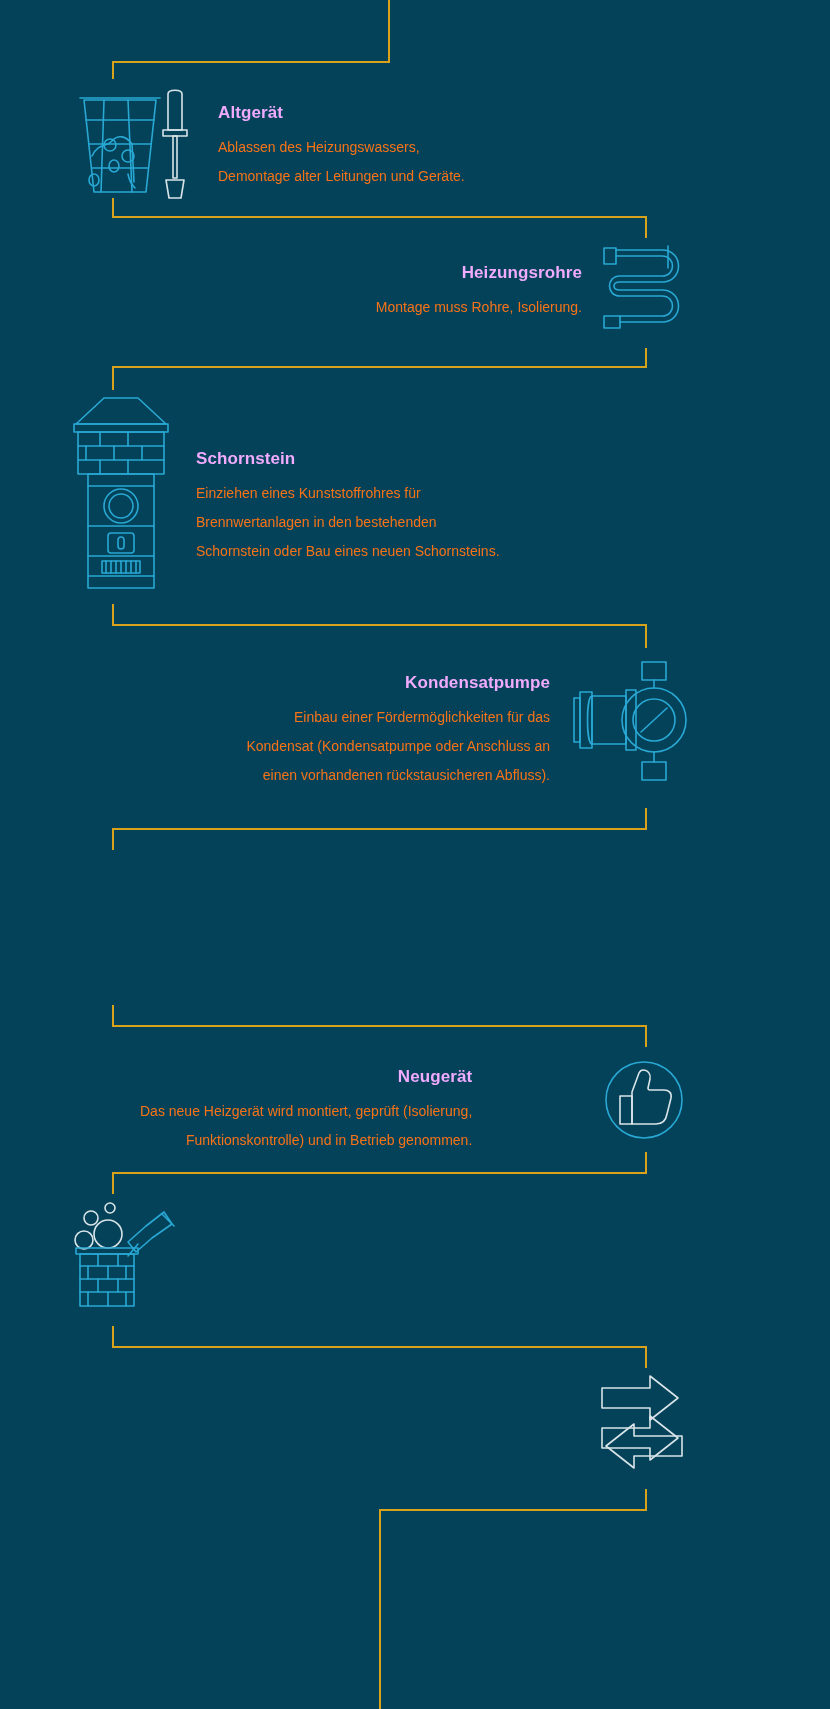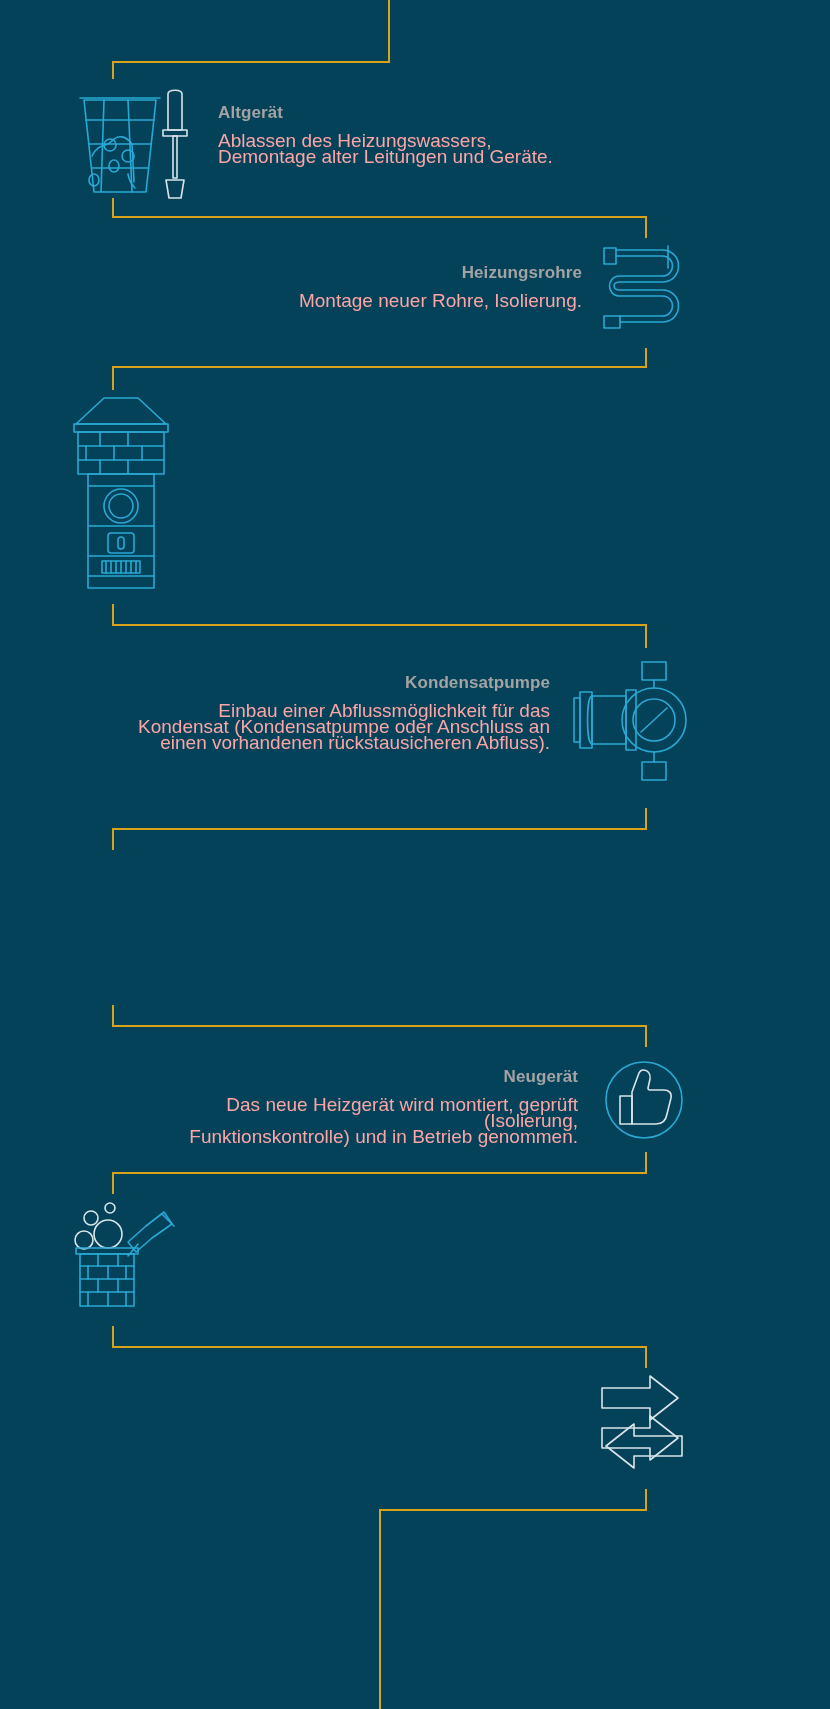--- a/index.html
+++ b/index.html
@@ -20,25 +20,25 @@
   .step { position:absolute; display:flex; align-items:flex-start; }
   .step.right-text { flex-direction:row; }
   .step.left-text  { flex-direction:row-reverse; }
 
   .icon-wrap { flex:0 0 auto; display:flex; align-items:center; justify-content:center; }
   .txt { display:flex; flex-direction:column; }
   .txt.al { text-align:left; align-items:flex-start; }
   .txt.ar { text-align:right; align-items:flex-end; }
 
   .title {
-    color:#a3a3a3; font-weight:bold; font-size:17px; line-height:22px;
+    color:#f0abfc; font-weight:bold; font-size:17px; line-height:22px;
     letter-spacing:.1px; margin-bottom:9px;
   }
   .body {
-    color:#fca5a5; font-size:19px; line-height:16px; white-space:pre-line;
+    color:#f97316; font-size:14px; line-height:29px; white-space:pre-line;
   }
 
   svg { display:block; }
   .ln  { fill:none; stroke:#29a8d4; stroke-width:1.6; stroke-linejoin:round; stroke-linecap:round; }
   .lnw { fill:none; stroke:#d8e4e8; stroke-width:1.6; stroke-linejoin:round; stroke-linecap:round; }
 </style>
 </head>
 <body>
 
 <div id="stage">
@@ -113,21 +113,21 @@
       <svg width="92" height="106" viewBox="0 0 92 106">
         <path class="ln" d="M6 10 L18 10 L18 26 L6 26 Z"></path>
         <path class="ln" d="M18 18 L64 18 C78 18 78 38 64 38 L22 38 C8 38 8 58 22 58 L64 58 C78 58 78 78 64 78 L22 78"></path>
         <path class="ln" d="M18 12 L64 12 C86 12 86 44 64 44 L22 44 C14 44 14 52 22 52 L64 52 C86 52 86 84 64 84 L22 84"></path>
         <path class="ln" d="M6 78 L22 78 L22 90 L6 90 Z"></path>
         <path class="ln" d="M70 8 L70 30"></path>
       </svg>
     </div>
     <div class="txt ar" style="margin-right:16px; padding-top:24px;text-align:right;">
       <div class="title">Heizungsrohre</div>
-      <div class="body">Montage neuer Rohre, Isolierung.</div>
+      <div class="body">Montage muss Rohre, Isolierung.</div>
     </div>
   </div>
 
   <div class="step right-text" style="left:66px; top:390px; width:620px;">
     <div class="icon-wrap" style="width:110px;height:208px;">
       <svg width="110" height="208" viewBox="0 0 110 208">
 
         <path class="ln" d="M10 34 L38 8 L72 8 L100 34 Z"></path>
         <path class="ln" d="M8 34 L102 34 L102 42 L8 42 Z"></path>
 
@@ -140,20 +140,26 @@
 
         <circle class="ln" cx="55" cy="116" r="17"></circle>
         <circle class="ln" cx="55" cy="116" r="12"></circle>
 
         <rect class="ln" x="42" y="143" width="26" height="20" rx="3"></rect>
         <path class="ln" d="M52 150 C52 146 58 146 58 150 L58 156 C58 160 52 160 52 156 Z"></path>
 
         <rect class="ln" x="36" y="171" width="38" height="12"></rect>
         <path class="ln" d="M40 171 L40 183 M45 171 L45 183 M50 171 L50 183 M55 171 L55 183 M60 171 L60 183 M65 171 L65 183 M70 171 L70 183"></path>
       </svg>
+    </div>
+    <div class="txt al" style="margin-left:20px; padding-top:58px;">
+      <div class="title">Schornstein</div>
+      <div class="body">Einziehen eines Kunststoffrohres für
+Brennwertanlagen in den bestehenden
+Schornstein oder Bau eines neuen Schornsteins.</div>
     </div>
   </div>
 
   <div class="step left-text" style="left:120px; top:650px; width:570px; justify-content:flex-start;">
     <div class="icon-wrap" style="width:128px;height:140px;">
       <svg width="128" height="140" viewBox="0 0 128 140">
 
         <path class="ln" d="M12 48 L18 48 L18 92 L12 92 Z"></path>
         <path class="ln" d="M18 42 L30 42 L30 98 L18 98 Z"></path>
         <path class="ln" d="M30 46 L64 46 L64 94 L30 94 Z"></path>
@@ -166,28 +172,28 @@
 
         <path class="ln" d="M80 12 L104 12 L104 30 L80 30 Z"></path>
         <path class="ln" d="M92 30 L92 38"></path>
 
         <path class="ln" d="M80 112 L104 112 L104 130 L80 130 Z"></path>
         <path class="ln" d="M92 102 L92 112"></path>
       </svg>
     </div>
     <div class="txt ar" style="margin-right:12px; padding-top:22px;">
       <div class="title">Kondensatpumpe</div>
-      <div class="body">Einbau einer Abflussmöglichkeit für das
+      <div class="body">Einbau einer Fördermöglichkeiten für das
 Kondensat (Kondensatpumpe oder Anschluss an
 einen vorhandenen rückstausicheren Abfluss).</div>
     </div>
   </div>
 
 
-  <div class="step left-text" style="left:140px; top:1052px; width:550px; justify-content:flex-end;">
+  <div class="step left-text" style="left:140px; top:1052px; width:550px; justify-content:space-between;">
     <div class="icon-wrap" style="width:92px;height:96px;">
       <svg width="92" height="96" viewBox="0 0 92 96">
         <circle class="ln" cx="46" cy="48" r="38"></circle>
         <path class="lnw" d="M34 44 L34 72 L58 72 C64 72 68 68 69 62 L73 46 C74 41 71 38 66 38 L52 38 C51 38 50 37 50 36 L52 27 C53 22 50 18 45 18 C43 18 42 19 41 21 L34 40 Z"></path>
         <path class="lnw" d="M22 44 L34 44 L34 72 L22 72 Z"></path>
       </svg>
     </div>
     <div class="txt ar" style="margin-right:20px; padding-top:14px;">
       <div class="title">Neugerät</div>
       <div class="body">Das neue Heizgerät wird montiert, geprüft (Isolierung,

